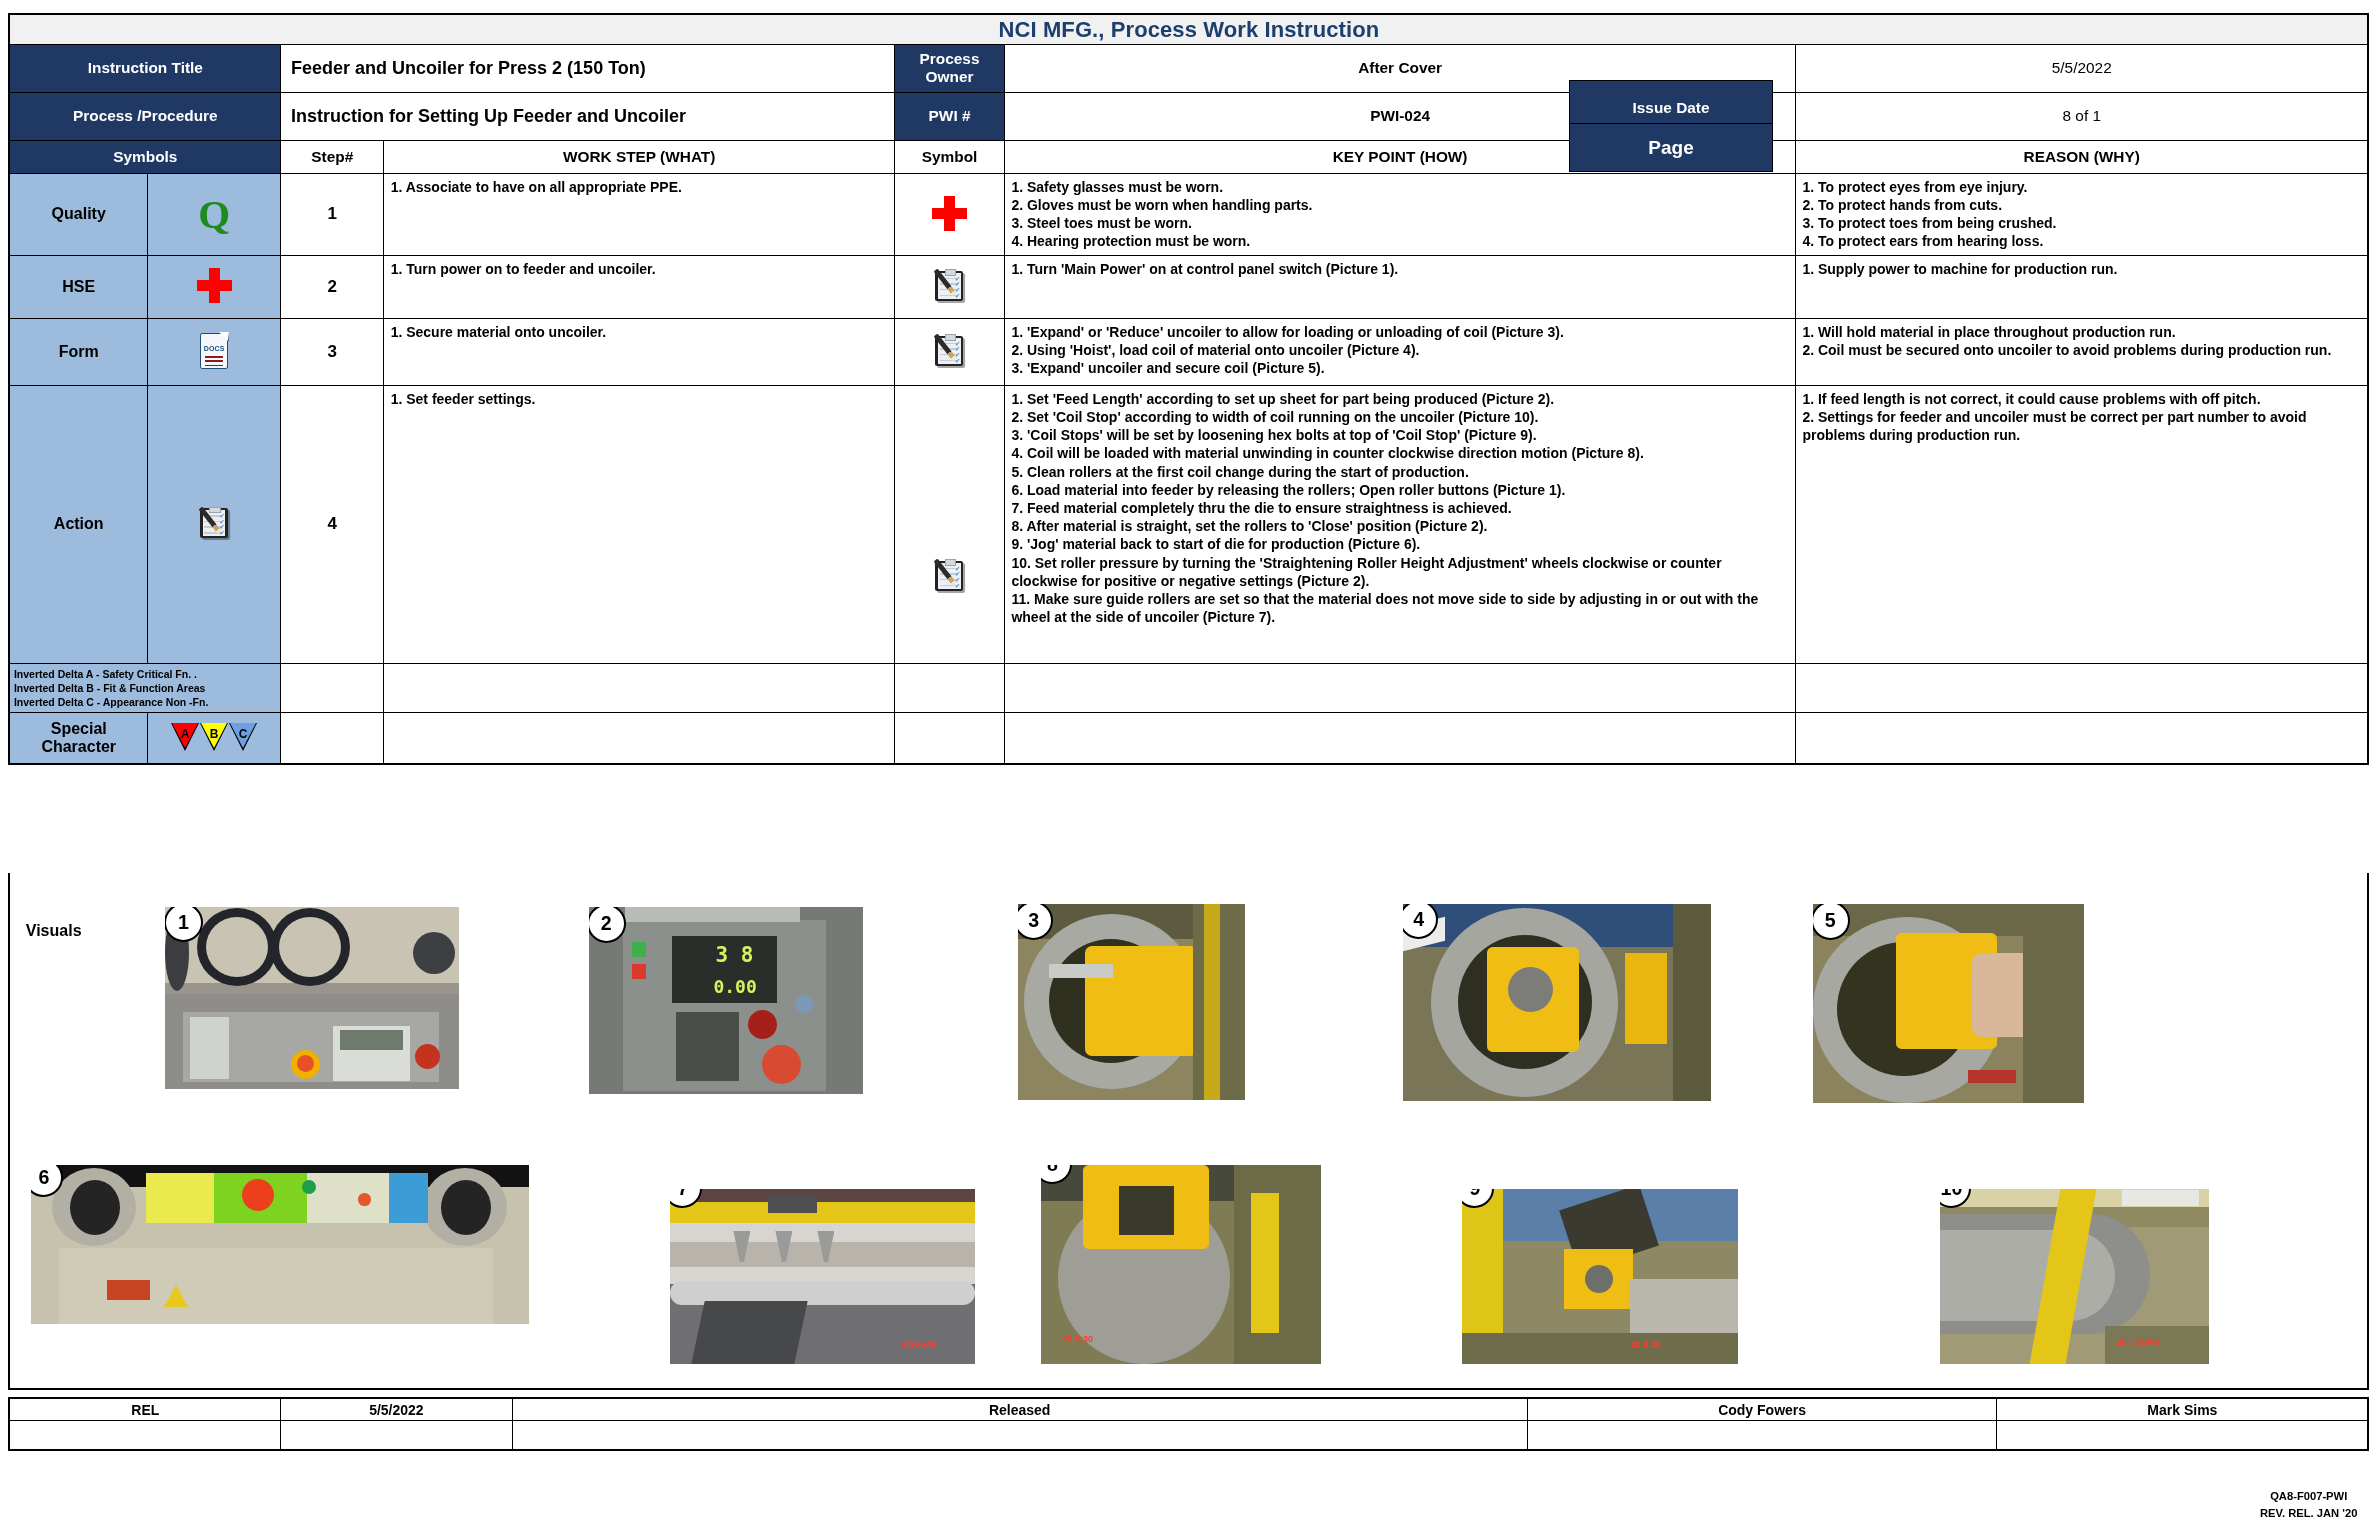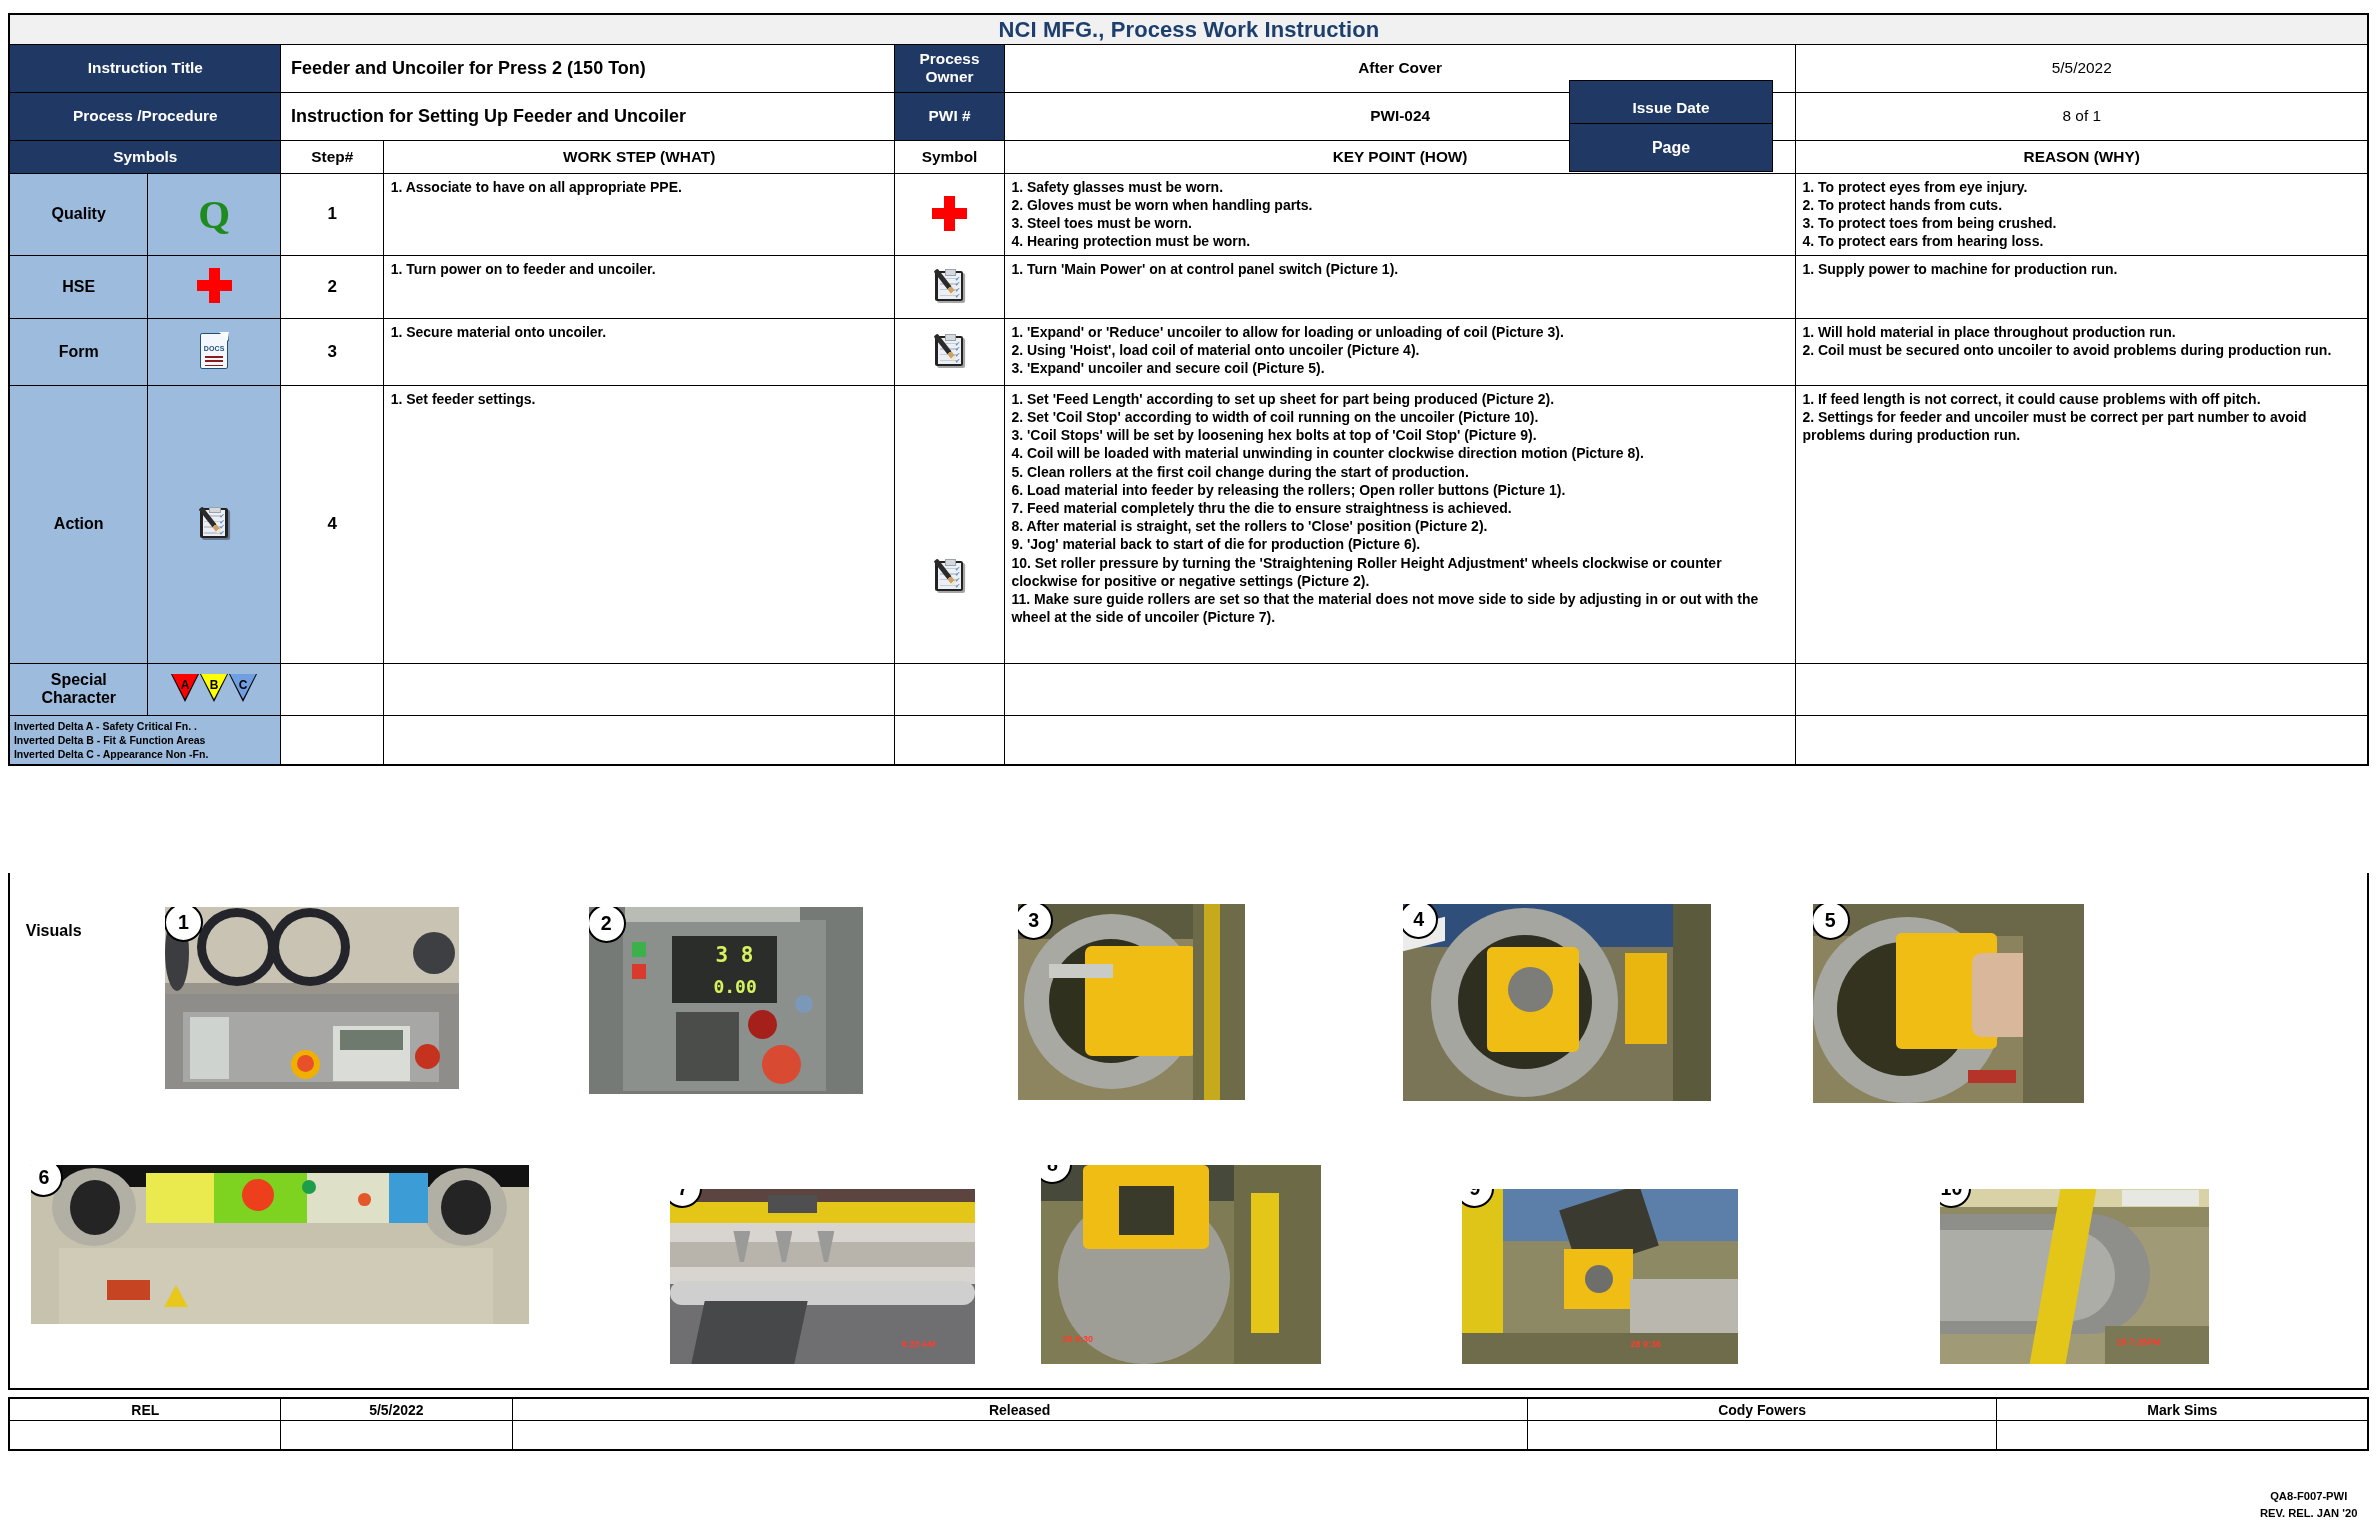--- a/index.html
+++ b/index.html
@@ -476,20 +476,31 @@
 6. Load material into feeder by releasing the rollers; Open roller buttons (Picture 1).
 7. Feed material completely thru the die to ensure straightness is achieved.
 8. After material is straight, set the rollers to 'Close' position (Picture 2).
 9. 'Jog' material back to start of die for production (Picture 6).
 10. Set roller pressure by turning the 'Straightening Roller Height Adjustment' wheels clockwise or counter clockwise for positive or negative settings (Picture 2).
 11. Make sure guide rollers are set so that the material does not move side to side by adjusting in or out with the wheel at the side of uncoiler (Picture 7).</td>
       <td class="body-text">1. If feed length is not correct, it could cause problems with off pitch.
 2. Settings for feeder and uncoiler must be correct per part number to avoid problems during production run.</td>
     </tr>
 
+    <tr style="height:48px">
+      <td class="legend-cell" colspan="2">Inverted Delta A - Safety Critical Fn. .
+Inverted Delta B - Fit &amp; Function Areas
+Inverted Delta C  - Appearance Non -Fn.</td>
+      <td></td>
+      <td></td>
+      <td></td>
+      <td></td>
+      <td></td>
+    </tr>
+
     <tr style="height:52px">
       <td class="symbol-band" style="white-space:pre-line">Special
 Character</td>
       <td class="symbol-icon-cell">
         <span class="tri-wrap">
           <span class="tri">
             <span class="shape"></span>
                 <span class="shape inner" style="--c:#ff0000"></span>
             <span class="lbl">A</span>
           </span>
@@ -504,39 +515,28 @@
             <span class="lbl">C</span>
           </span>
         </span>
       </td>
       <td></td>
       <td class="body-text"></td>
       <td></td>
       <td class="body-text"></td>
       <td class="body-text"></td>
     </tr>
-
-    <tr style="height:48px">
-      <td class="legend-cell" colspan="2">Inverted Delta A - Safety Critical Fn. .
-Inverted Delta B - Fit &amp; Function Areas
-Inverted Delta C  - Appearance Non -Fn.</td>
-      <td></td>
-      <td></td>
-      <td></td>
-      <td></td>
-      <td></td>
-    </tr>
   </tbody>
     </table>
 
   <div style="position:absolute; left:1569px; top:80px; width:204px; height:56px; background:#1f3864;
               border:1.4px solid #000; box-sizing:border-box; color:#fff; font-weight:bold; font-size:15.4px;
               display:flex; align-items:center; justify-content:center;">Issue Date</div>
   <div style="position:absolute; left:1569px; top:123px; width:204px; height:49px; background:#1f3864;
-              border:1.4px solid #000; box-sizing:border-box; color:#fff; font-weight:bold; font-size:16px;
+              border:1.4px solid #000; box-sizing:border-box; color:#fff; font-weight:bold; font-size:19px;
               display:flex; align-items:center; justify-content:center;">Page</div>
 
   <div id="visuals-area">
     <div id="visuals-label">Visuals</div>
 
     <div class="photo" style="left:155px; top:34px; width:294px; height:182px;">
       <div class="frame" style="background:
             linear-gradient(to bottom,#c9c3b4 0 42%,#9a958c 42% 48%,#8e8d8a 48% 100%);"></div>
       <div style="position:absolute;left:32px;top:1.4px;width:62px;height:60px;border:9px solid #23252a;border-radius:50%;"></div>
       <div style="position:absolute;left:105px;top:1.4px;width:62px;height:60px;border:9px solid #23252a;border-radius:50%;"></div>

